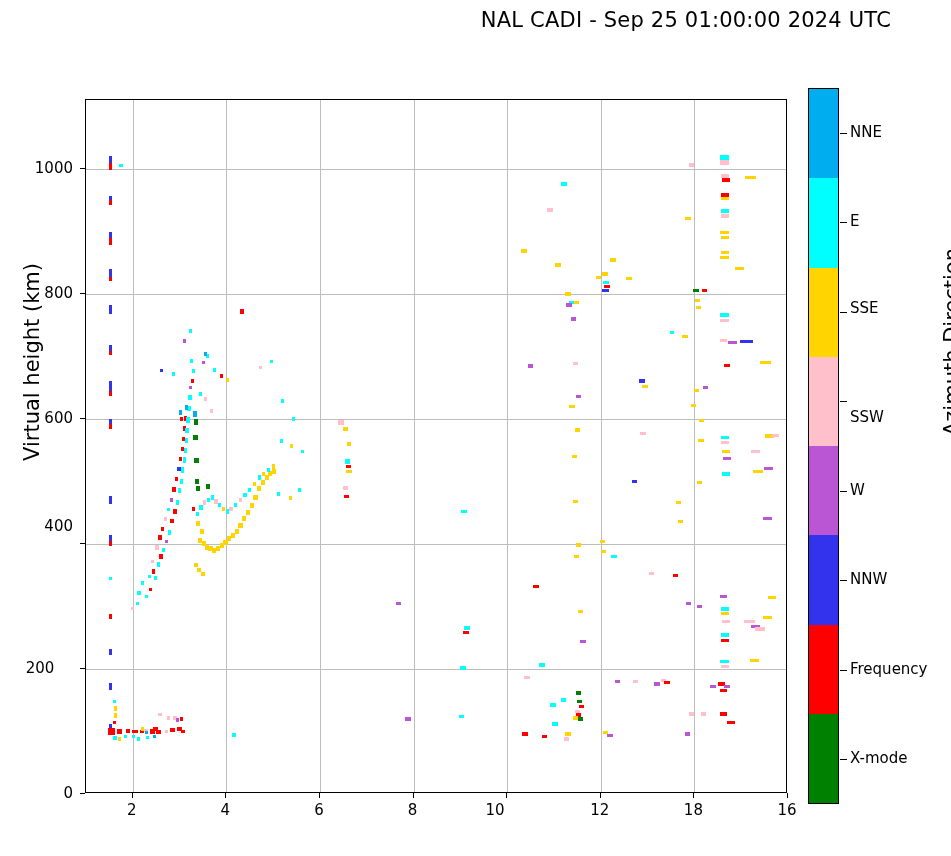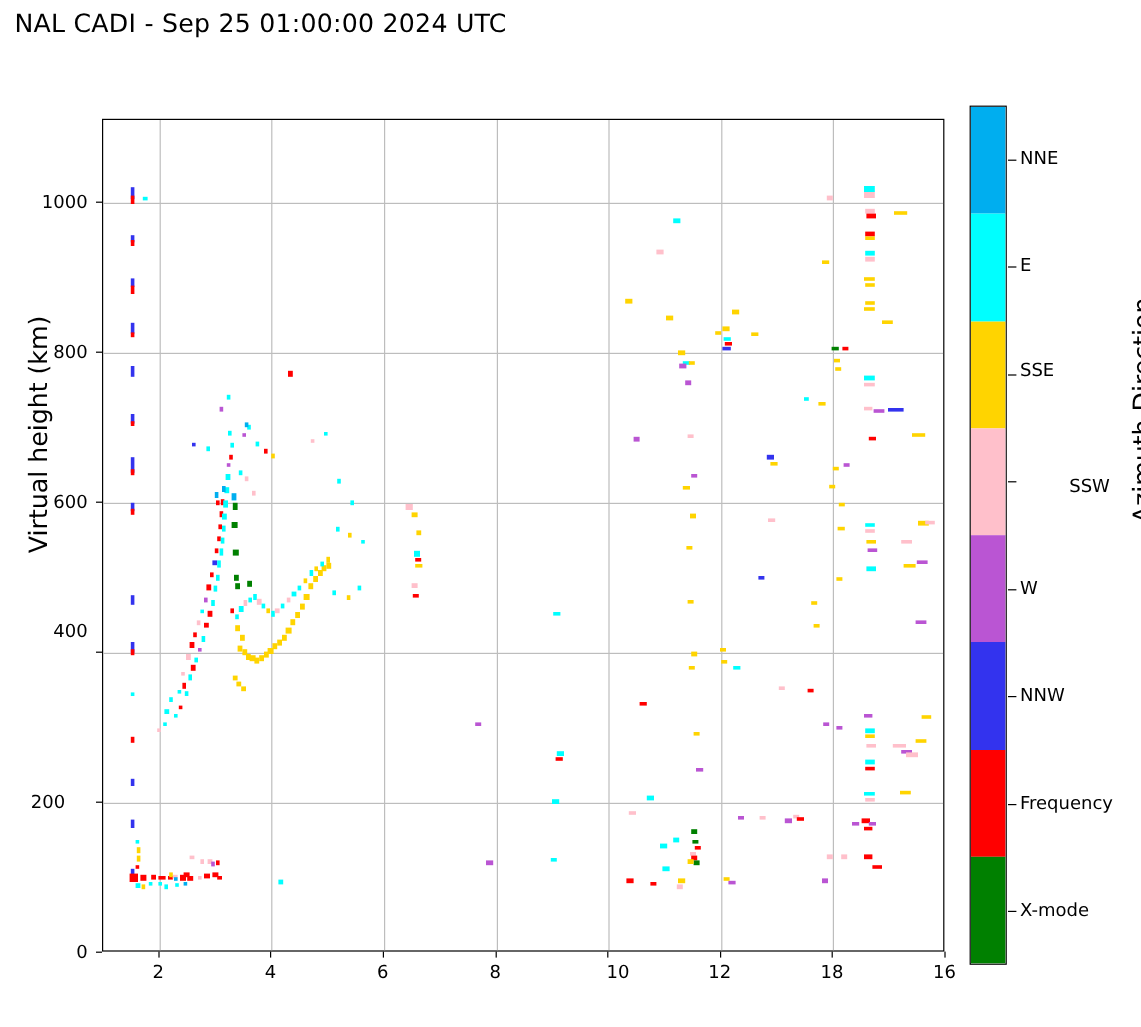--- a/index.html
+++ b/index.html
@@ -1,22 +1,22 @@
 <!DOCTYPE html>
 <html><head>
 <meta charset="utf-8">
 <style>
   html,body{margin:0;padding:0;background:#ffffff;}
   body{width:951px;height:856px;position:relative;overflow:hidden;
        font-family:"DejaVu Sans","Liberation Sans",sans-serif;color:#000;}
   #stage{position:absolute;left:0;top:0;width:951px;height:856px;}
 
   
-  #title{position:absolute;left:12px;top:8px;width:870px;text-align:left;
-         font-size:21px;letter-spacing:.2px;color:#000;}
+  #title{position:absolute;left:0;top:8px;width:870px;text-align:right;
+         font-size:21px;letter-spacing:.2px;color:#000;padding-left:21px;}
 
   
   #plot{position:absolute;left:85px;top:99px;width:702px;height:694px;
         border:1.3px solid #000;box-sizing:border-box;background:#fff;}
   #grid{position:absolute;left:0;top:0;right:0;bottom:0;overflow:hidden;}
   .gl-v{position:absolute;top:0;bottom:0;width:1px;background:#bdbdbd;}
   .gl-h{position:absolute;left:0;right:0;height:1px;background:#bdbdbd;}
 
   
   #dots{position:absolute;left:0;top:0;right:0;bottom:0;overflow:hidden;}
@@ -402,21 +402,21 @@
   <div id="ticks-layer">
       <div class="tick-x" style="left: 131.8px; top: 793px;"></div>
       <div class="lab-x" style="left: 106.8px; top: 801px; width: 50px;">2</div>
       <div class="tick-x" style="left: 225.4px; top: 793px;"></div>
       <div class="lab-x" style="left: 200.4px; top: 801px; width: 50px;">4</div>
       <div class="tick-x" style="left: 319px; top: 793px;"></div>
       <div class="lab-x" style="left: 294px; top: 801px; width: 50px;">6</div>
       <div class="tick-x" style="left: 412.6px; top: 793px;"></div>
       <div class="lab-x" style="left: 387.6px; top: 801px; width: 50px;">8</div>
       <div class="tick-x" style="left: 506.2px; top: 793px;"></div>
-      <div class="lab-x" style="left: 490px; top: 801px; width: 50px; text-align: center;">10</div>
+      <div class="lab-x" style="left: 470px; top: 801px; width: 50px; text-align: center;">10</div>
       <div class="tick-x" style="left: 599.8px; top: 793px;"></div>
       <div class="lab-x" style="left: 574.8px; top: 801px; width: 50px;">12</div>
       <div class="tick-x" style="left: 693.4px; top: 793px;"></div>
       <div class="lab-x" style="left: 668.4px; top: 801px; width: 50px;">18</div>
       <div class="tick-x" style="left: 787px; top: 793px;"></div>
       <div class="lab-x" style="left: 762px; top: 801px; width: 50px;">16</div>
       <div class="tick-y" style="top: 793px; left: 80px;"></div>
       <div class="lab-y" style="left: 7px; top: 784px; width: 66px;">0</div>
       <div class="tick-y" style="top: 667.955px; left: 80px;"></div>
       <div class="lab-y" style="left: 7px; top: 658.955px; width: 66px; text-align: center;">200</div>
@@ -443,21 +443,21 @@
       <div class="cseg" style="height: 12.5%; background: rgb(0, 128, 0);"></div>
     </div>
   <div id="cbar-ticks">
       <div class="ctick" style="top: 132.75px;"></div>
       <div class="clab" style="top: 122.75px;">NNE</div>
       <div class="ctick" style="top: 222.25px;"></div>
       <div class="clab" style="top: 212.25px;">E</div>
       <div class="ctick" style="top: 311.75px;"></div>
       <div class="clab" style="top: 299px;">SSE</div>
       <div class="ctick" style="top: 401.25px;"></div>
-      <div class="clab" style="top: 396px; margin-left: 41px;">SSW</div>
+      <div class="clab" style="top: 408px;">SSW</div>
       <div class="ctick" style="top: 490.75px;"></div>
       <div class="clab" style="top: 480.75px;">W</div>
       <div class="ctick" style="top: 580.25px;"></div>
       <div class="clab" style="top: 570.25px;">NNW</div>
       <div class="ctick" style="top: 669.75px;"></div>
       <div class="clab" style="top: 659.75px;">Frequency</div>
       <div class="ctick" style="top: 759.25px;"></div>
       <div class="clab" style="top: 749.25px;">X-mode</div>
     </div>
   <div id="cbtitle">Azimuth Direction</div>

